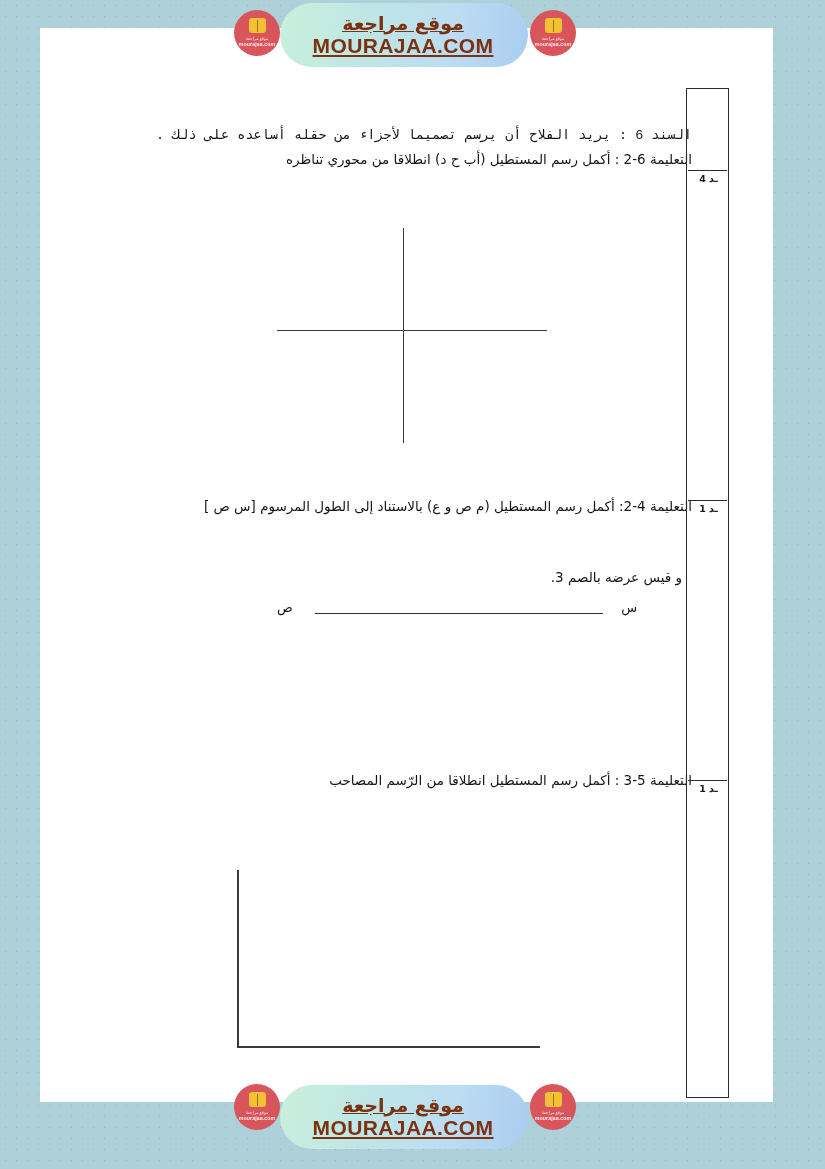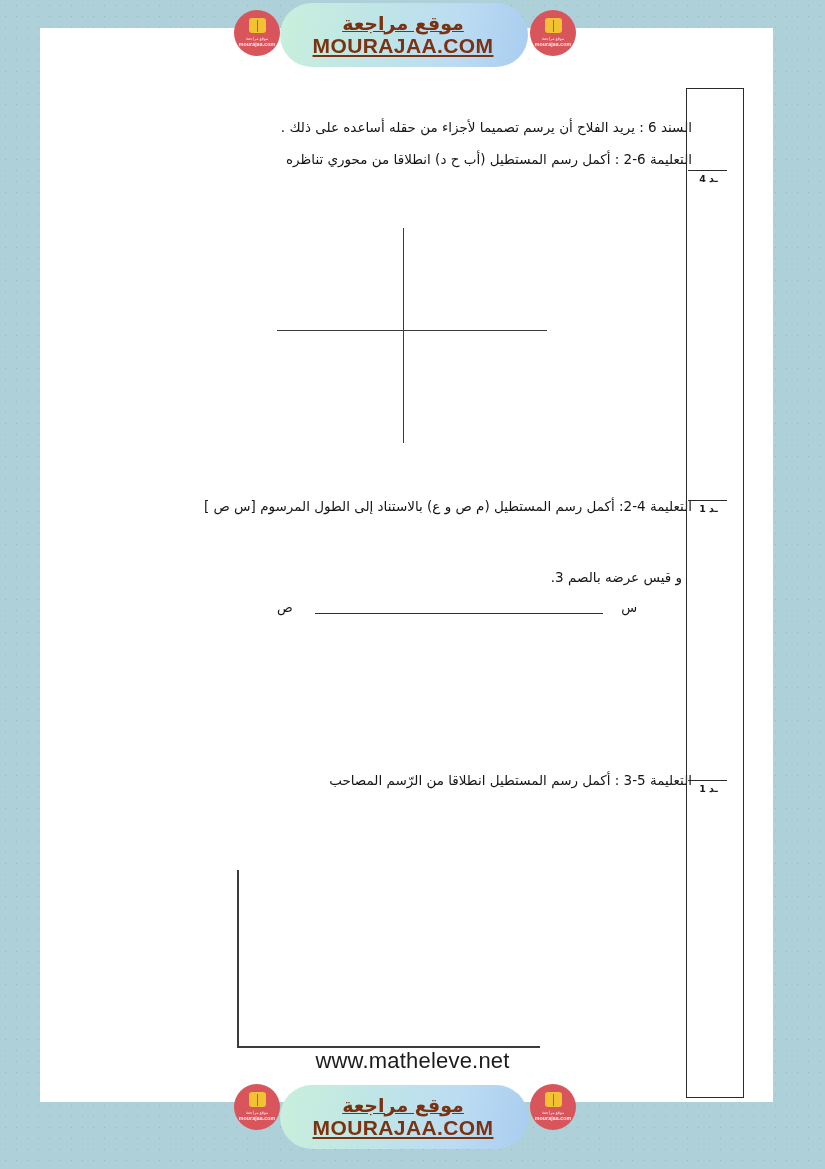--- a/index.html
+++ b/index.html
@@ -128,21 +128,21 @@
   .ar-line {
     position: absolute;
     font-family: "DejaVu Sans", sans-serif;
     font-size: 13.5px;
     direction: rtl;
     text-align: right;
     white-space: nowrap;
     color: #151515;
   }
 
-  .l-support  { right: 133px; top: 119px; }
+  .l-support  { right: 133px; top: 126px; font-family: Liberation Mono, monospace; }
   .l-ins1     { right: 133px; top: 151px; }
   .l-ins2a    { right: 133px; top: 498px; }
   .l-ins2b    { right: 143px; top: 528px; margin-top: 41px; }
   .l-ins3     { right: 133px; top: 772px; }
 
   
   .fig-cross { position: absolute; left: 277px; top: 228px; width: 270px; height: 215px; }
   .cross-v {
     position: absolute; left: 126px; top: 0; width: 1.4px; height: 215px;
     background: #3b3b3b;
@@ -176,21 +176,21 @@
   .ang-h {
     position: absolute; left: 0; bottom: 0; width: 303px; height: 1.6px;
     background: #3b3b3b;
   }
 
   
   .score-col {
     position: absolute;
     left: 686px;
     top: 88px;
-    width: 58px;
+    width: 43px;
     height: 1010px;
     border: 1.2px solid #2b2b2b;
     box-sizing: border-box;
   }
   .score-cell {
     position: absolute;
     left: 1px;
     width: 39px;
     border-bottom: 1.2px solid #2b2b2b;
     box-sizing: border-box;
@@ -266,21 +266,20 @@
   <div class="score-col">
     <div class="score-cell score-cell-1"></div>
     <div class="score-cell score-cell-2"></div>
     <div class="score-cell score-cell-3"></div>
 
     <div class="score-mark score-mark-1">ـد 4</div>
     <div class="score-mark score-mark-2">ـد 1</div>
     <div class="score-mark score-mark-3">ـد 1</div>
   </div>
 
-  <div class="watermark">www.matheleve.net</div>
 </div>
 
 <div class="banner banner-top">
   <div class="banner-pill"></div>
   <div class="banner-text">
     <span class="banner-ar">موقع مراجعة</span>
     <span class="banner-en">MOURAJAA.COM</span>
   </div>
 </div>
 

